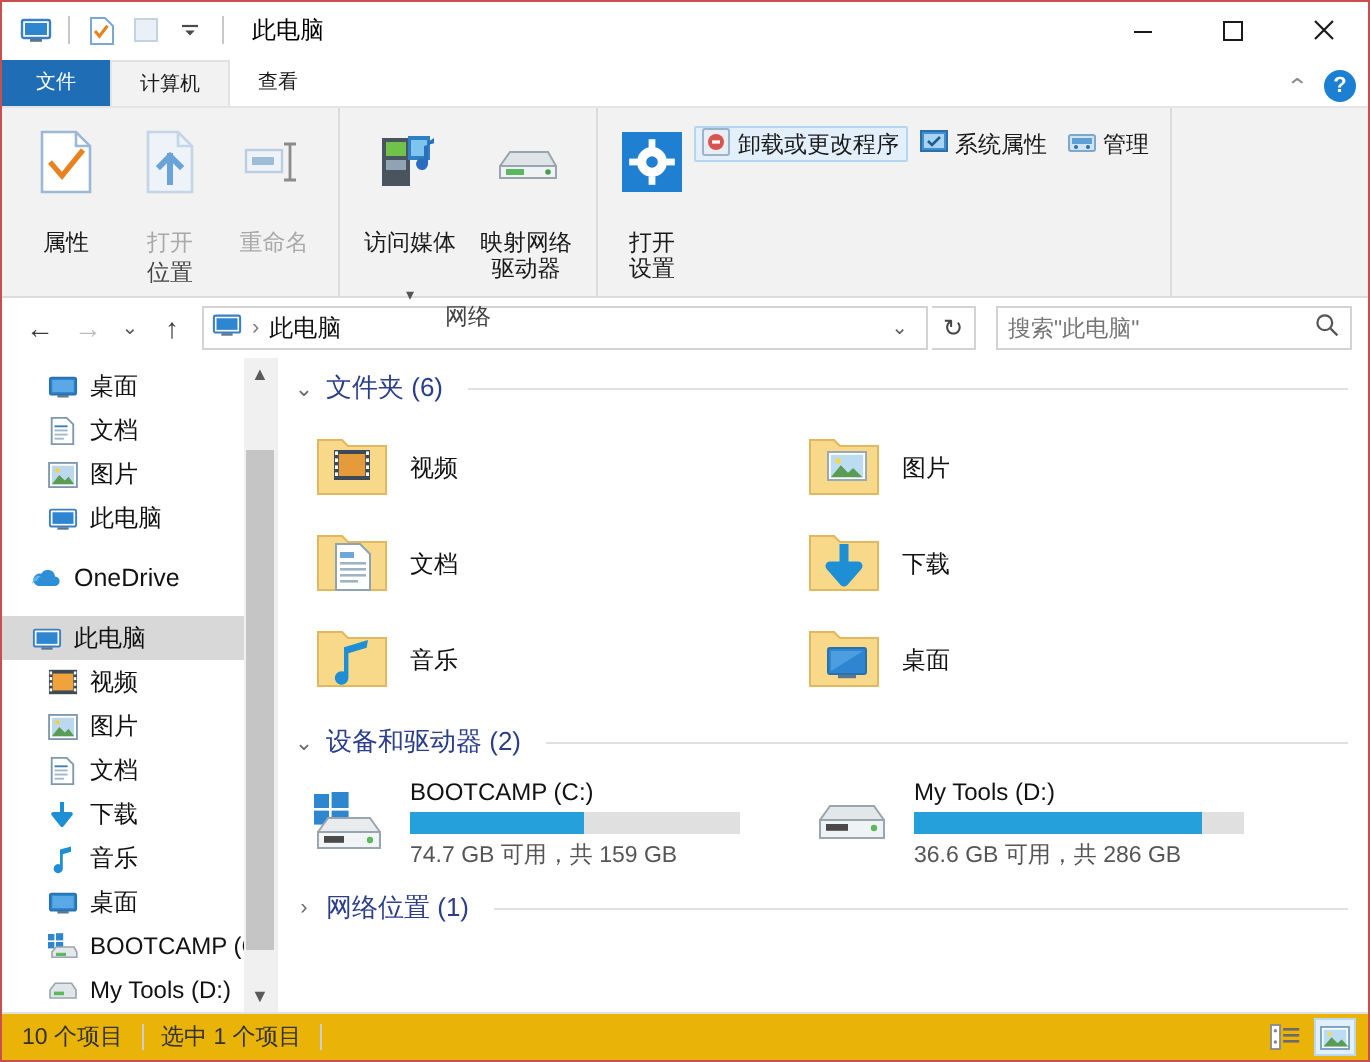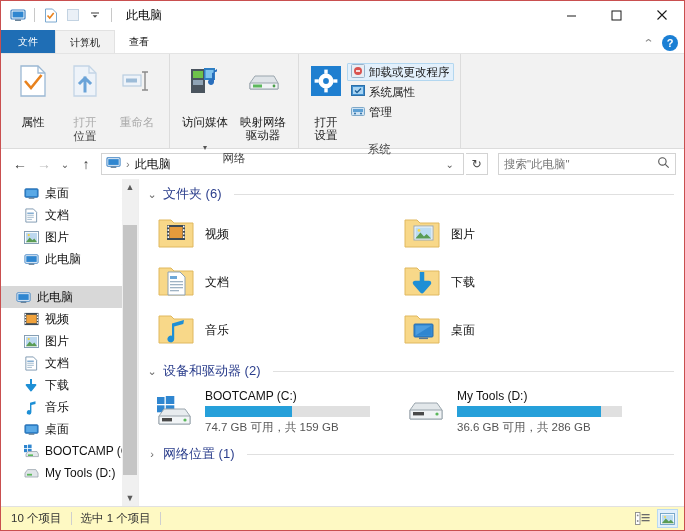--- a/index.html
+++ b/index.html
@@ -170,21 +170,21 @@
     color: #1a1a1a;
     margin-top: 2px;
     white-space: pre-line;
   }
   .rbtn.disabled .rlabel { color: #a9a9a9; }
   .rbtn.wide { width: 58px; }
   .caret-sm { font-size: 8px; color: #555; line-height: 6px; }
 
   
   .sysgroup-items { display: flex; padding-left: 6px; }
-  .smallbtns { display: flex; flex-direction: column; justify-content: flex-end; padding-top: 4px; gap: 2px; }
+  .smallbtns { display: flex; flex-direction: row; justify-content: flex-end; padding-top: 4px; gap: 2px; }
   .smallbtn {
     display: flex; align-items: center;
     gap: 4px;
     padding: 1px 4px;
     font-size: 11.5px;
     color: #1a1a1a;
     height: 18px;
     box-sizing: border-box;
   }
   .smallbtn.hovered {
@@ -364,21 +364,21 @@
   .drive-bar .fill { height: 100%; background: #26a0da; }
   .drive-sub { font-size: 11.5px; color: #555; }
 
   
   .statusbar {
     height: 24px;
     flex: none;
     display: flex;
     align-items: center;
     border-top: 1px solid #e1e1e1;
-    background: #fef9c3;
+    background: #eab308;
     padding: 0 6px 0 10px;
     box-sizing: border-box;
   }
   .status-text { font-size: 11.5px; color: #333; }
   .status-sep { width: 1px; height: 13px; background: #cfcfcf; margin: 0 9px; }
   .status-views { margin-left: auto; display: flex; align-items: center; gap: 4px; }
   .viewbtn {
     width: 21px; height: 19px;
     display: flex; align-items: center; justify-content: center;
     box-sizing: border-box;
@@ -564,21 +564,20 @@
                 <rect x="0.5" y="3.5" width="13" height="8" rx="1" fill="#cfe3f3" stroke="#7fa8c8"></rect>
                 <rect x="2" y="5" width="10" height="3" fill="#5ea0d4"></rect>
                 <circle cx="4" cy="9.5" r="1" fill="#2c6fa8"></circle>
                 <circle cx="10" cy="9.5" r="1" fill="#2c6fa8"></circle>
               </svg>
             </span>
             <span>管理</span>
           </div>
         </div>
       </div>
-      <div class="rgroup-title">系统</div>
     </div>
 
     <div style="flex:1;"></div>
   </div>
 
   <div class="addrbar">
     <div class="navbtn">←</div>
     <div class="navbtn dim">→</div>
     <div class="navbtn small">⌄</div>
     <div class="navbtn">↑</div>
@@ -657,20 +656,29 @@
                 <rect x="2.4" y="4.4" width="11.2" height="6.2" fill="#2f86d0"></rect>
                 <rect x="5" y="12.4" width="6" height="1.3" fill="#5b7790"></rect>
               </svg>
           </span>
           <span class="nlabel">此电脑</span>
           <span class="pin">📌</span>
         </div>
 
         <div class="navspacer"></div>
 
+        <div class="navitem" style="padding-left:14px;">
+          <span class="navicon">
+            <svg width="17" height="12" viewBox="0 0 18 12">
+                <path d="M4.5 10.5h9.3a2.7 2.7 0 0 0 .3-5.4A4.2 4.2 0 0 0 6.3 3.6 3.4 3.4 0 0 0 4.5 10.5z" fill="#2f8fd6"></path>
+                <path d="M1.2 9.6c.5-1.1 1.6-1.9 2.9-2 .2-1.2 1-2.2 2.1-2.6-.9-.5-2.3-.4-3.2.4-1 .9-1.6 2.4-1.8 4.2z" fill="#5bb6ef"></path>
+              </svg>
+          </span>
+          <span class="nlabel" style="font-size:12.5px;">OneDrive</span>
+        </div>
 
         <div class="navspacer"></div>
 
         <div class="navitem selected" style="padding-left:14px;">
           <span class="navicon">
             <svg width="15" height="15" viewBox="0 0 16 16">
                 <rect x="1" y="3" width="14" height="9" rx="1" fill="#fff" stroke="#3a7fc1"></rect>
                 <rect x="2.4" y="4.4" width="11.2" height="6.2" fill="#2f86d0"></rect>
                 <rect x="5" y="12.4" width="6" height="1.3" fill="#5b7790"></rect>
               </svg>

